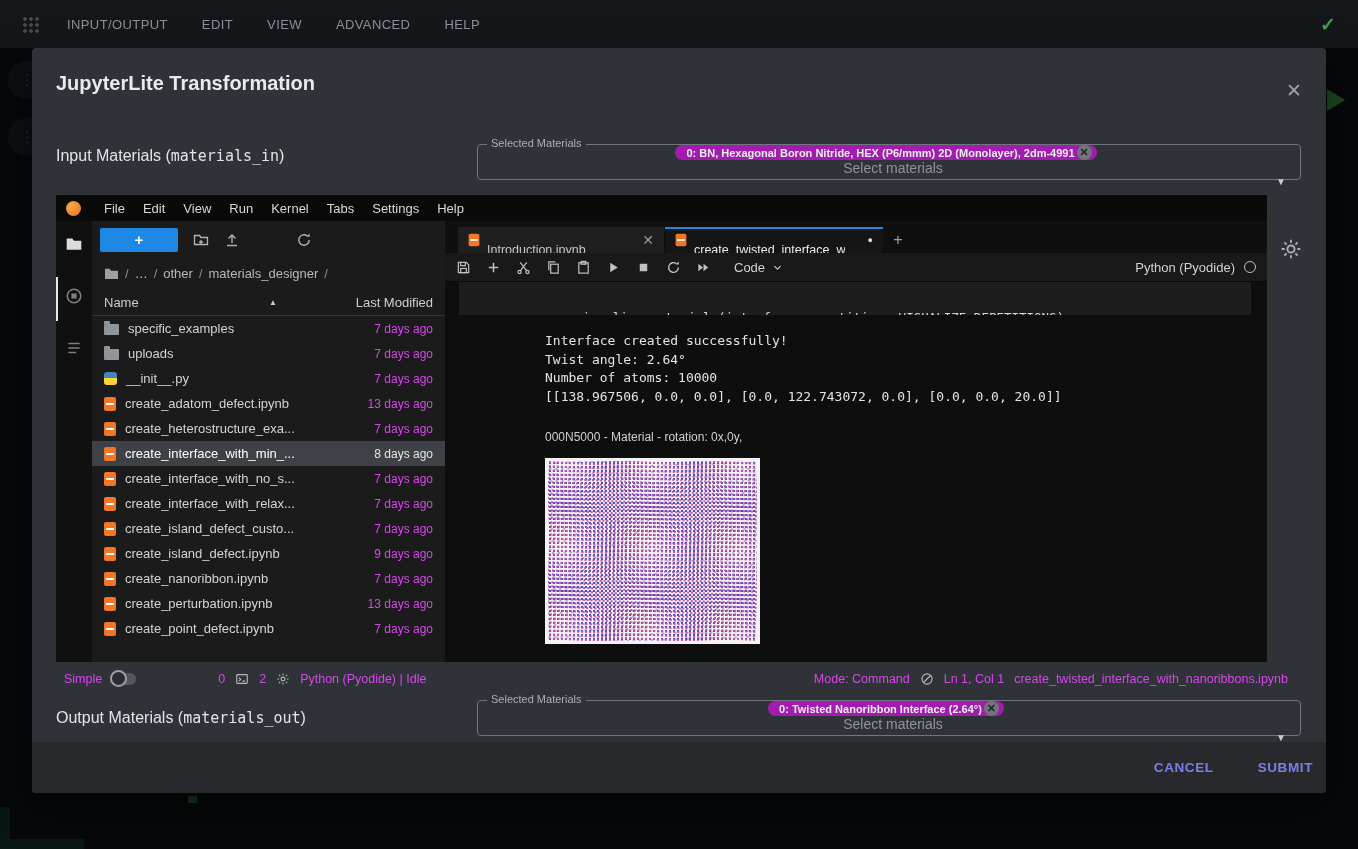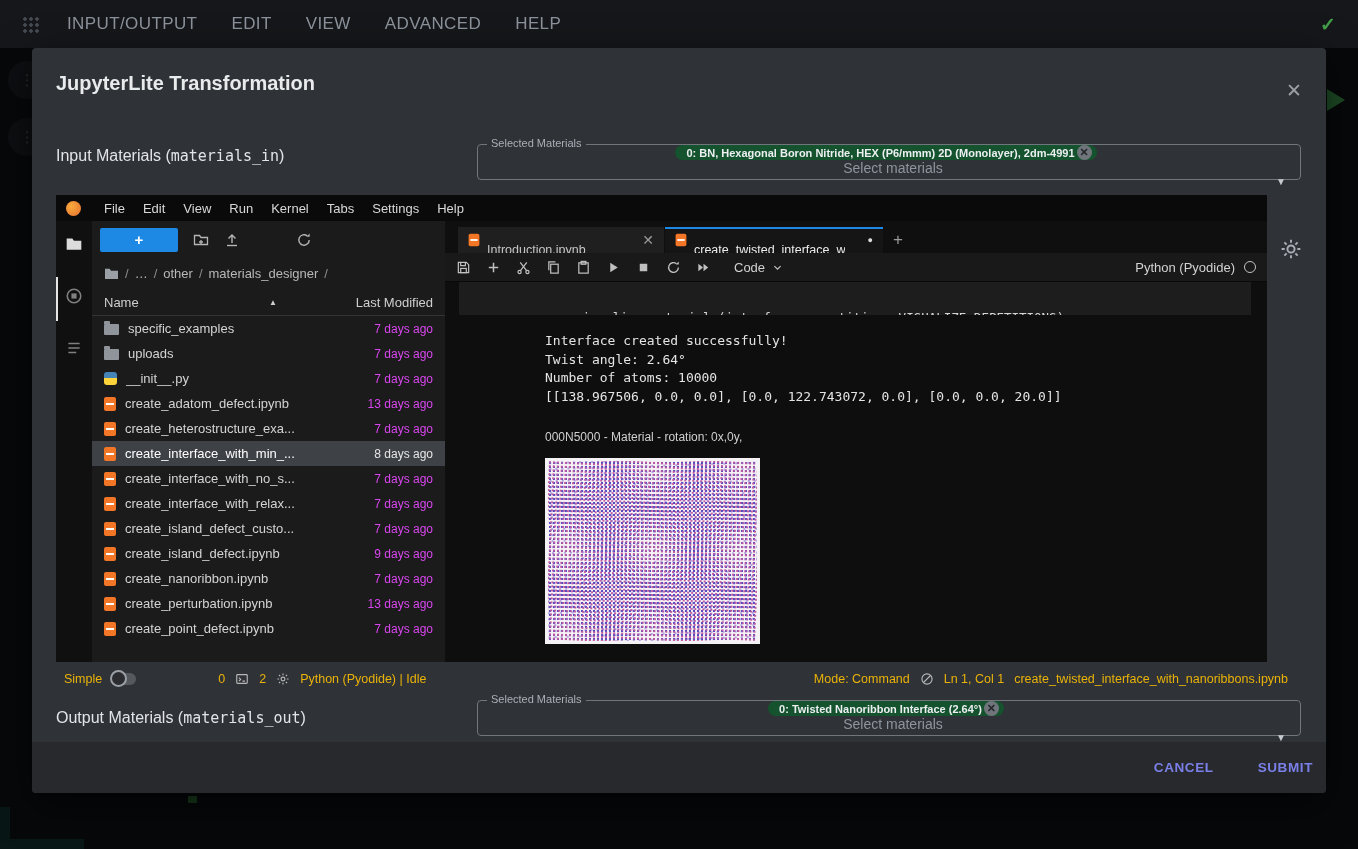--- a/index.html
+++ b/index.html
@@ -7,21 +7,21 @@
   body { font-family:"Liberation Sans", sans-serif; }
 
   .page { position:relative; width:1358px; height:849px; background:#0b0d0e; overflow:hidden; }
 
   
   .topbar { position:absolute; left:0; top:0; width:1358px; height:48px; background:#15171a;
             display:flex; align-items:center; padding:0 22px; z-index:5; }
   .app-dots { width:17px; height:17px; margin-right:28px;
               background-image:radial-gradient(circle,#474c54 1.5px,transparent 2px);
               background-size:6px 6px; }
-  .top-menu { display:flex; gap:34px; font-size:17px; color:#8d939c; letter-spacing:.4px; }
+  .top-menu { display:flex; gap:34px; font-size:13px; color:#8d939c; letter-spacing:.4px; }
   .top-menu-item { cursor:pointer; white-space:nowrap; }
   .top-check { margin-left:auto; color:var(--green,#43a047); font-size:19px; font-weight:bold; }
 
   
   .fab { position:absolute; left:8px; width:38px; height:38px; border-radius:50%;
          background:#1a1c1f; color:#5a5f67; display:flex; align-items:center; justify-content:center;
          font-size:15px; z-index:1; }
   .fab-1 { top:61px; } .fab-2 { top:118px; }
   .green-arrow { position:absolute; right:13px; top:89px; width:0; height:0; z-index:1;
                  border-top:11px solid transparent; border-bottom:11px solid transparent;
@@ -41,21 +41,21 @@
 
   .mat-label { position:absolute; left:24px; font-size:16px; color:#e2e4e7; display:flex; align-items:baseline; }
   .mat-label code { font-family:"DejaVu Sans Mono", monospace; font-size:15px; }
   .row-input-label { top:99px; }
   .row-output-label { top:661px; }
 
   .mat-select { position:absolute; left:445px; width:824px; height:36px; border:1px solid #71757c;
                 border-radius:4px; display:flex; align-items:center; padding:0 14px 0 8px; cursor:pointer;flex-direction:column; }
   .select-input { top:96px; } .select-output { top:652px; }
   .legend { position:absolute; top:-8px; left:9px; font-size:11px; color:#aab0b7; background:#2f3237; padding:0 4px; }
-  .chip { display:flex; align-items:center; gap:2px; height:25px; background:#14532d; border-radius:13px;
+  .chip { display:flex; align-items:center; gap:2px; height:25px; background:#a21caf; border-radius:13px;
           padding:0 5px 0 11px; max-width:560px; }
   .chip-label { font-size:11px; font-weight:600; color:#eceff2; white-space:nowrap; }
   .chip-del { width:15px; height:15px; border-radius:50%; background:#70757c; color:#24262a;
               font-size:11px; line-height:15px; text-align:center; font-weight:700; cursor:pointer; }
   .select-ph { margin-left:14px; font-size:14px; color:#8f959d; }
   .select-caret { margin-left:auto; font-size:10px; color:#c6cad0; }
 
   .gear-btn { position:absolute; left:1248px; top:190px; width:22px; height:22px; background:none; border:none;
               color:#a9afb6; cursor:pointer; }
 
@@ -143,21 +143,21 @@
   .viewer { position:absolute; left:100px; top:176px; width:215px; height:186px; background:#f5f2f6; overflow:hidden; }
   .pat { position:absolute; inset:3px; overflow:hidden; }
   .m { position:absolute; inset:-40px; background-size:4px 4px; }
   .m1 { background-image:radial-gradient(circle,#564bbe 1.05px,transparent 1.5px); }
   .m2 { background-image:radial-gradient(circle,#bf5aa0 1px,transparent 1.45px); transform:rotate(2.64deg); }
   .m3 { background-image:radial-gradient(circle,#7a64cc 1.1px,transparent 1.6px); background-size:6px 6px;
         transform:rotate(-1.8deg); opacity:.55; }
 
   
   .jl-statusbar { position:absolute; left:24px; top:616px; width:1246px; height:30px; display:flex;
-                  align-items:center; gap:10px; padding:0 14px 0 8px; font-size:12.5px; color:#eab308; }
+                  align-items:center; gap:10px; padding:0 14px 0 8px; font-size:12.5px; color:#d946ef; }
   .sb-toggle { width:24px; height:12px; border-radius:6px; background:#55595e; position:relative; cursor:pointer; }
   .sb-knob { position:absolute; left:-2px; top:-3px; width:17px; height:17px; border-radius:50%;
              background:#2a2c30; border:2px solid #9aa0a6; }
   .sb-gap { width:62px; } .sb-spacer { flex:1; }
   .sb-icon { width:14px; height:14px; color:#b8b8b8; cursor:pointer; flex:none; }
   .sb-item { cursor:default; white-space:nowrap; }
 
   
   .modal-footer { position:absolute; left:0; top:694px; width:1294px; height:51px; background:#27292d;
                   border-radius:0 0 4px 4px; display:flex; align-items:center; justify-content:flex-end;

